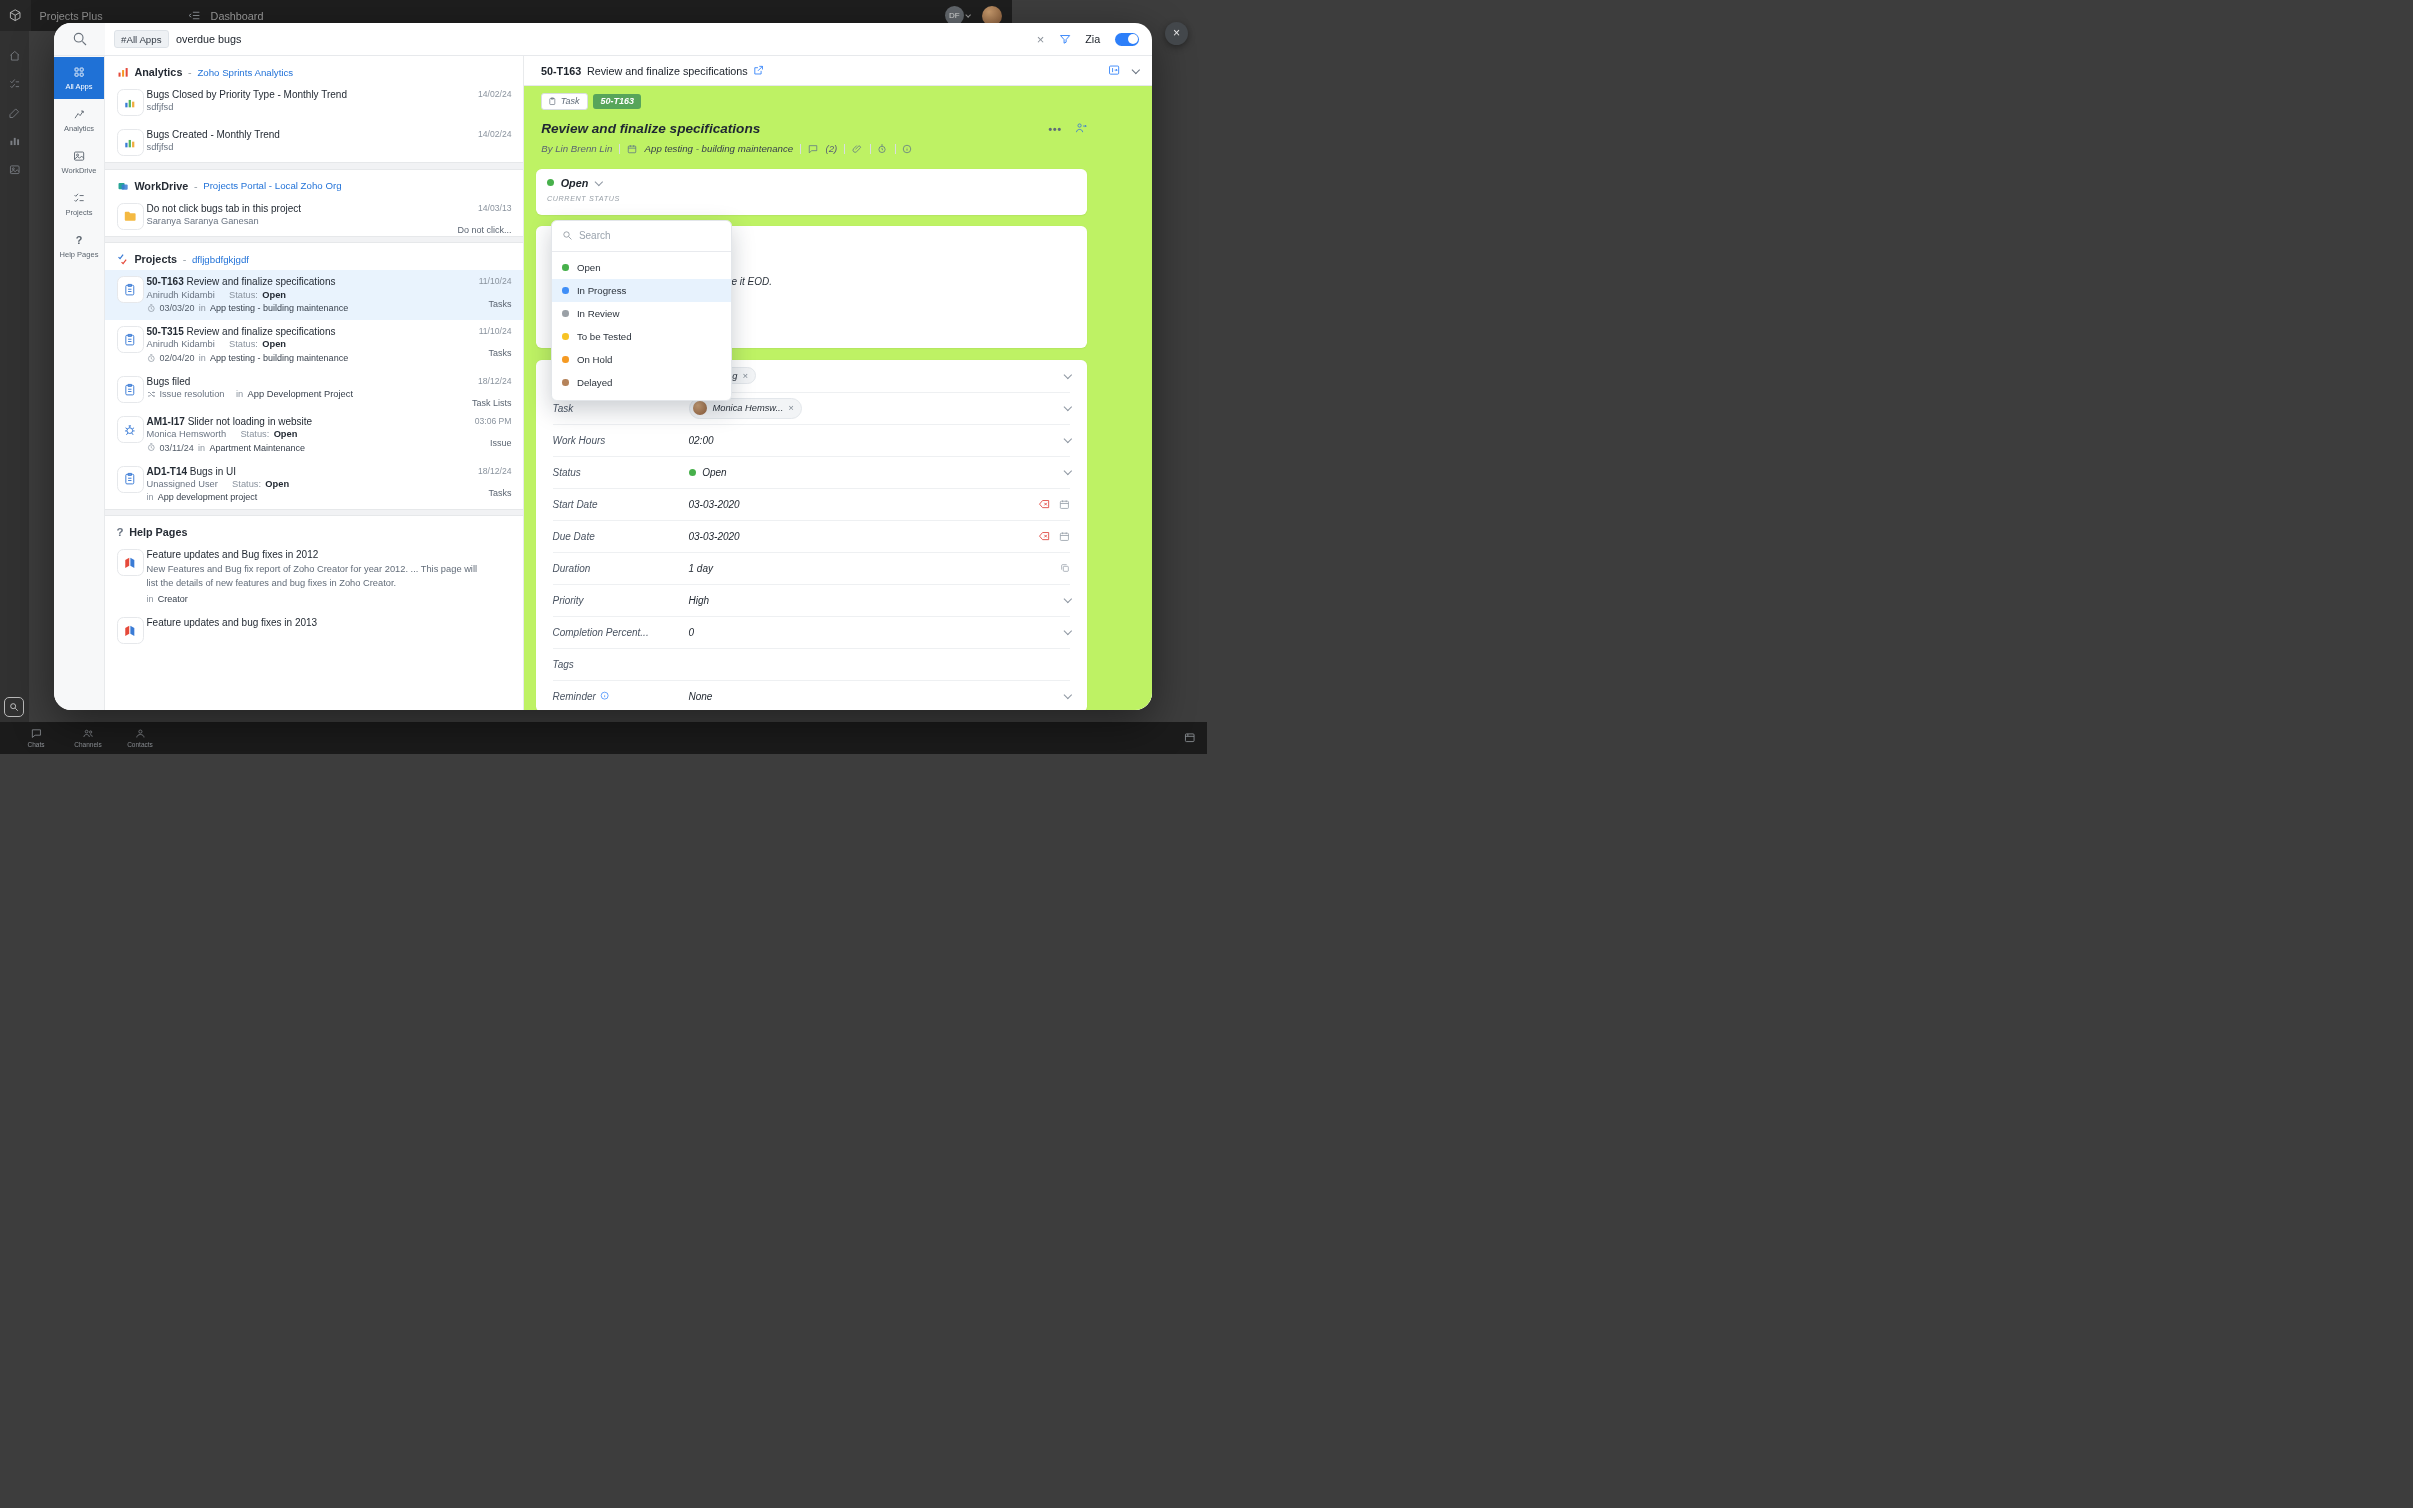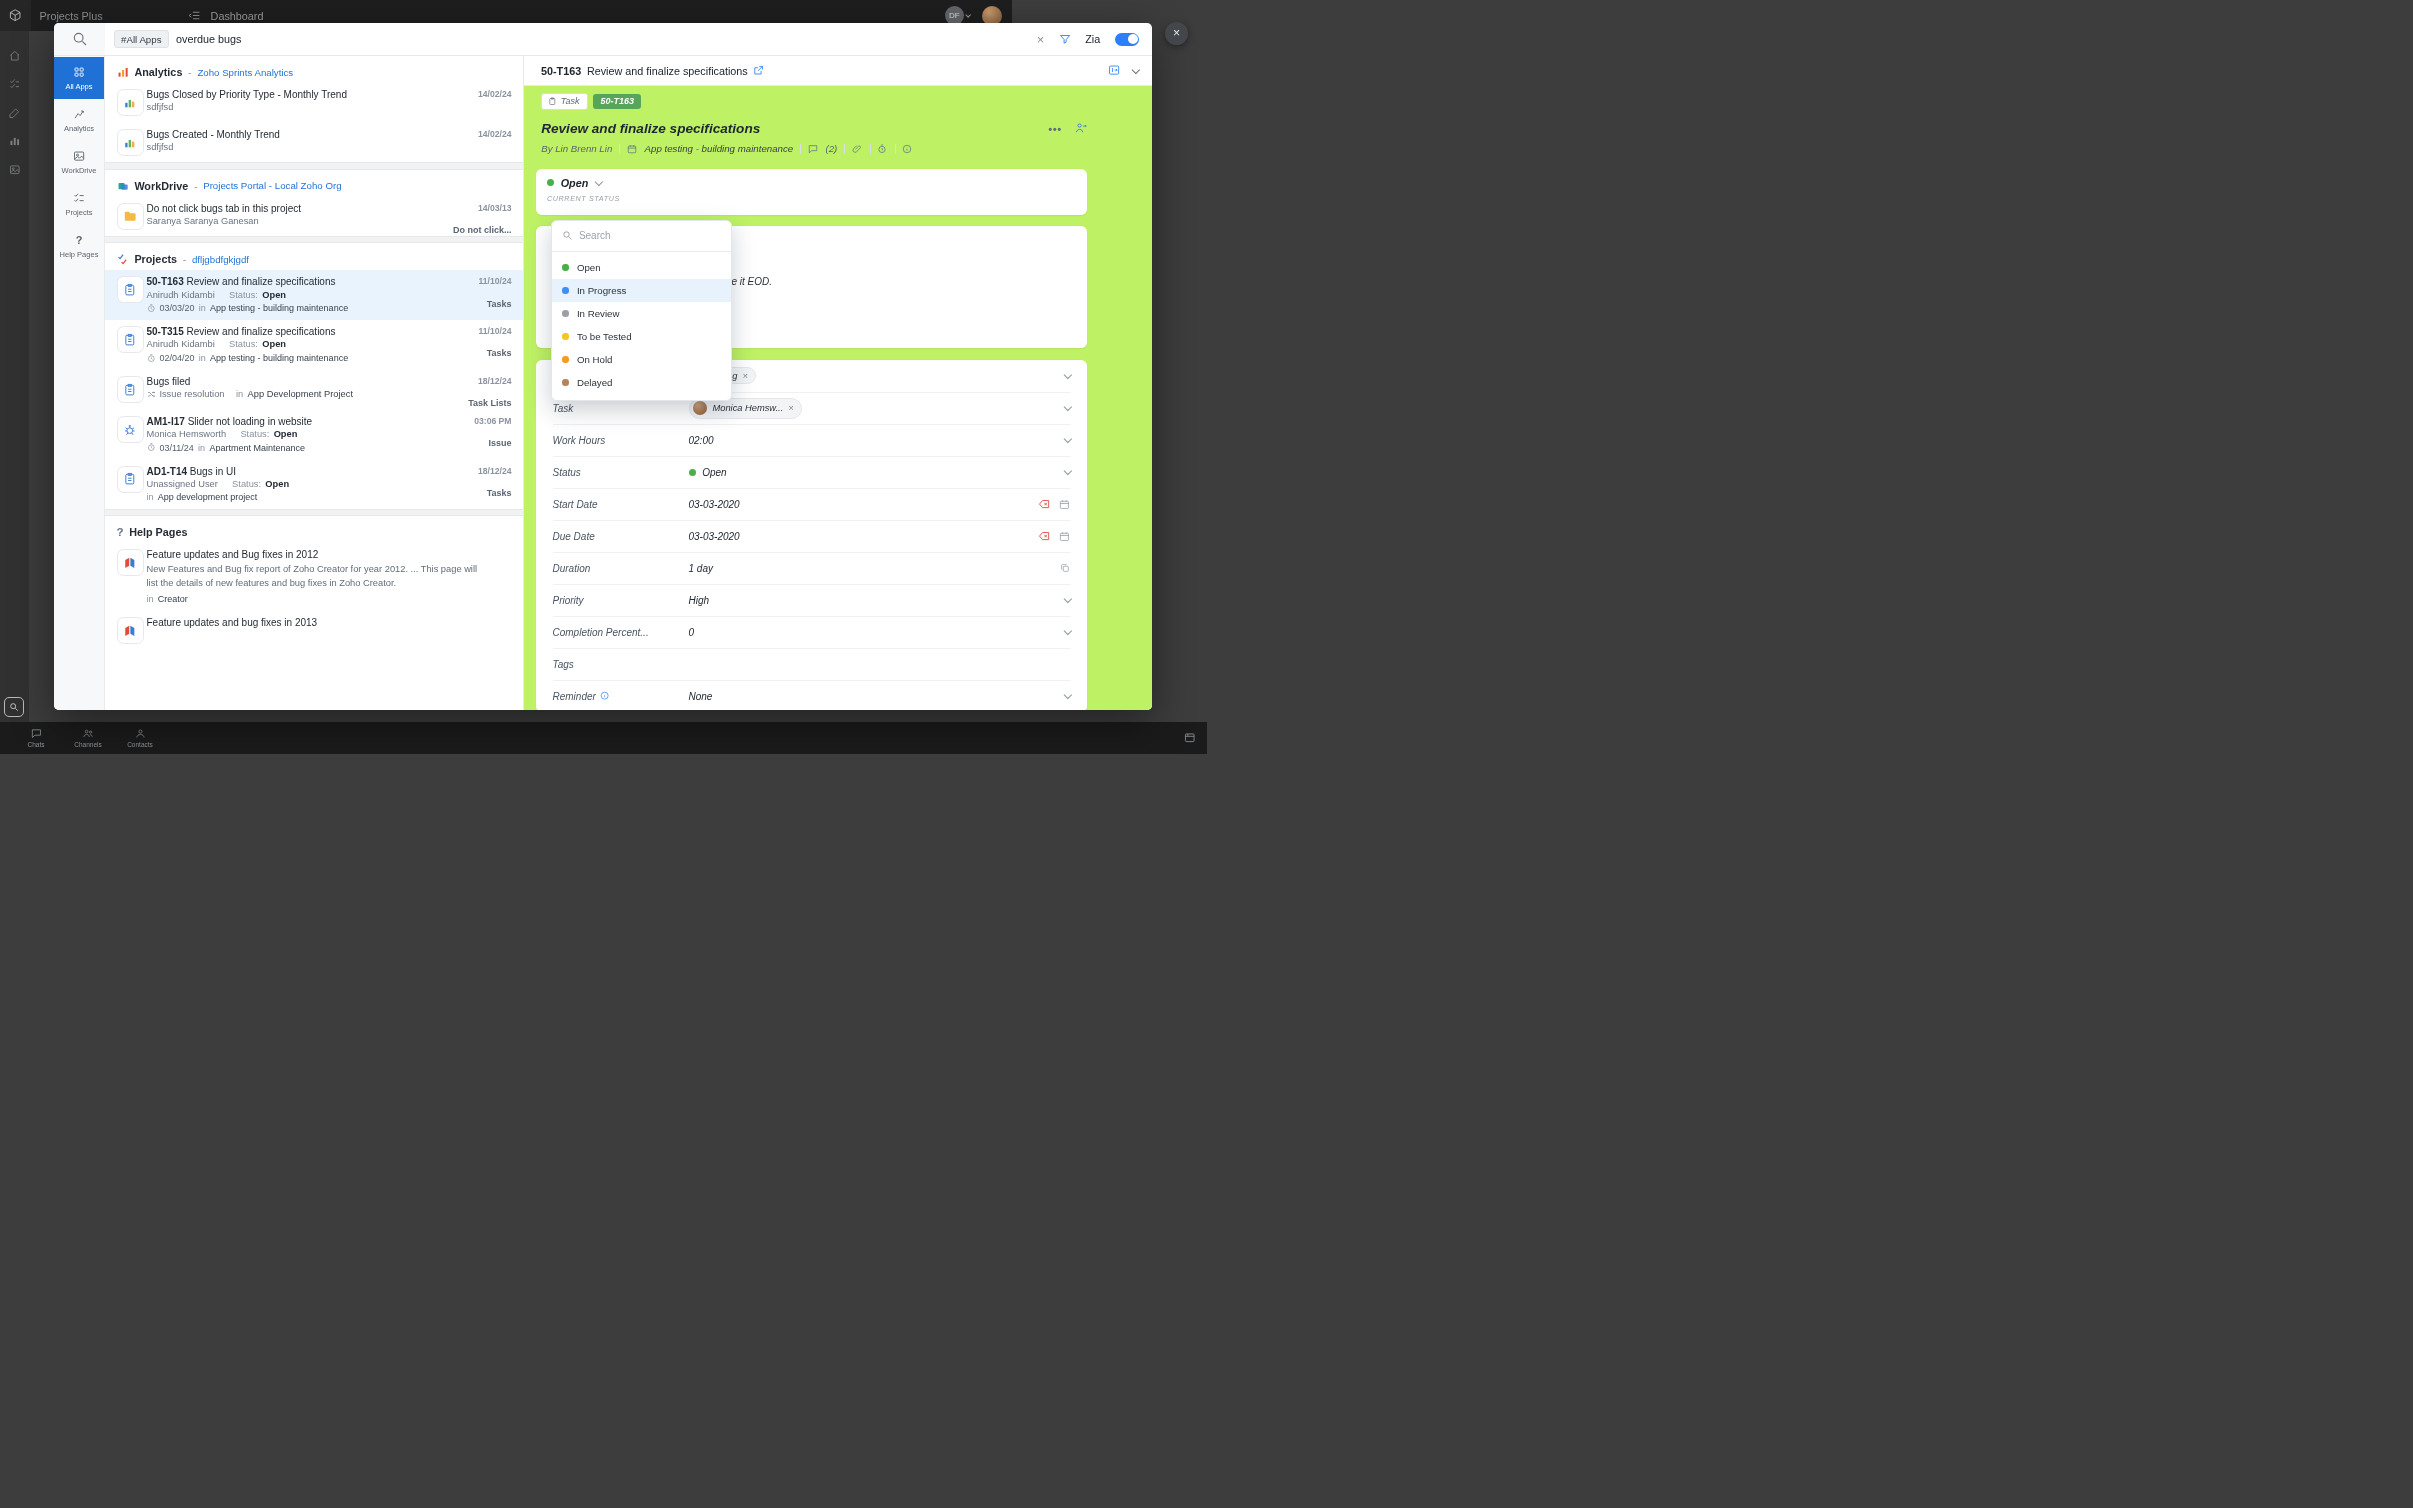--- a/index.html
+++ b/index.html
@@ -21,21 +21,21 @@
   .rail { position:absolute; left:0; top:31px; bottom:0; width:29px; background:#313131; z-index:1; display:flex; flex-direction:column; align-items:center; padding-top:18.7px; gap:17px; }
   .rail .ric { color:#7d8086; }
   .rail-search { position:absolute; bottom:37px; left:4.3px; width:20px; height:20px; border:1.1px solid #b9b9b9; border-radius:5px; display:flex; align-items:center; justify-content:center; color:#d6d6d6; }
 
   .bbar { position:absolute; left:0; bottom:0; width:1207px; height:32px; background:#1b1b1b; z-index:1; display:flex; align-items:center; padding-left:10px; }
   .bbar-item { width:52px; display:flex; flex-direction:column; align-items:center; gap:2.2px; color:#8d9196; }
   .bbar-item .blabel { font-size:6.5px; color:#8f9398; }
   .bbar-right { margin-left:auto; margin-right:11.5px; color:#8d9196; }
 
   
-  .modal { position:absolute; left:54px; top:23px; width:1098px; height:687px; background:#fff; border-radius:5px; z-index:10; box-shadow:0 13px 43px rgba(0,0,0,.45); overflow:hidden; display:flex; flex-direction:column; }
+  .modal { position:absolute; left:54px; top:23px; width:1098px; height:687px; background:#fff; border-radius:17px; z-index:10; box-shadow:0 13px 43px rgba(0,0,0,.45); overflow:hidden; display:flex; flex-direction:column; }
   .xclose { position:absolute; left:1165px; top:21.5px; width:23px; height:23px; border-radius:50%; background:#43474b; color:#e9e9e9; font-size:12.2px; display:flex; align-items:center; justify-content:center; z-index:20; box-shadow:0 2.2px 7.2px rgba(0,0,0,.4); cursor:pointer; border:0; font-family:inherit; }
 
   .mhead { height:33px; border-bottom:0.7px solid #e7e9ec; display:flex; align-items:center; flex:none; }
   .mcell { width:51px; height:100%; background:#f7f8f9; display:flex; align-items:center; justify-content:center; color:#6a727c; flex:none; }
   .mchip { margin-left:8.6px; background:#eef1f4; border:0.7px solid #dde2e7; border-radius:2.9px; padding:2.2px 6.5px; font-size:9.7px; color:#353d47; }
   .mquery { margin-left:7px; font-size:10.8px; color:#20262e; }
   .mright { margin-left:auto; display:flex; align-items:center; gap:14.4px; padding-right:13px; }
   .mclear { color:#8a919a; font-size:13px; line-height:1; cursor:pointer; }
   .zia { font-size:10.8px; color:#20262e; }
   .toggle { width:24.4px; height:13px; border-radius:6.5px; background:#2d7ff9; position:relative; cursor:pointer; }
@@ -60,21 +60,21 @@
   .item.selected { background:#e9f3fd; }
   .item-ic { width:27px; height:27px; border:0.7px solid #e6e8eb; border-radius:6.5px; background:#fff; display:flex; align-items:center; justify-content:center; flex:none; }
   .item-title { font-size:10px; color:#242b34; max-width:287px; }
   .item-title b { font-weight:700; }
   .item-sub { font-size:9.3px; color:#6a7482; margin-top:2.2px; display:flex; gap:4.3px; align-items:center; }
   .st-lab { color:#8a939e; margin-left:10px; }
   .st-val { color:#242b34; font-weight:700; }
   .line3 { margin-top:3.6px; display:flex; align-items:center; gap:4.3px; font-size:9px; color:#545e6a; }
   .inlab { color:#8a939e; }
   .proj { color:#38414d; }
-  .item-right { position:absolute; right:11.5px; top:6.5px; text-align:right;font-weight:bold; }
+  .item-right { position:absolute; right:11.5px; top:6.5px; text-align:right; }
   .i-date { font-size:8.6px; color:#8a939e; }
   .i-type { font-size:9px; color:#5b6572; margin-top:12.2px; }
   .help-desc { font-size:9.3px; color:#626c79; line-height:1.5; margin-top:2.9px; max-width:338px; }
 
   
   .detail { flex:1; display:flex; flex-direction:column; position:relative; min-width:0; background:#fff; }
   .dhead { height:30px; border-bottom:0.7px solid #e7e9ec; display:flex; align-items:center; gap:5.7px; padding:0 14.4px 0 17px; flex:none; }
   .dh-id { font-size:10.8px; font-weight:700; color:#20262e; }
   .dh-title { font-size:10.8px; color:#20262e; }
   .dh-right { margin-left:auto; display:flex; align-items:center; gap:11.5px; }

